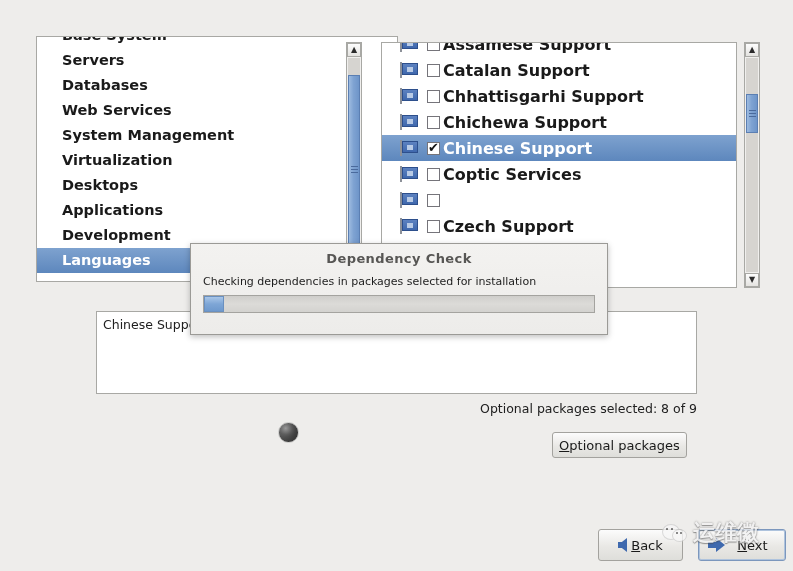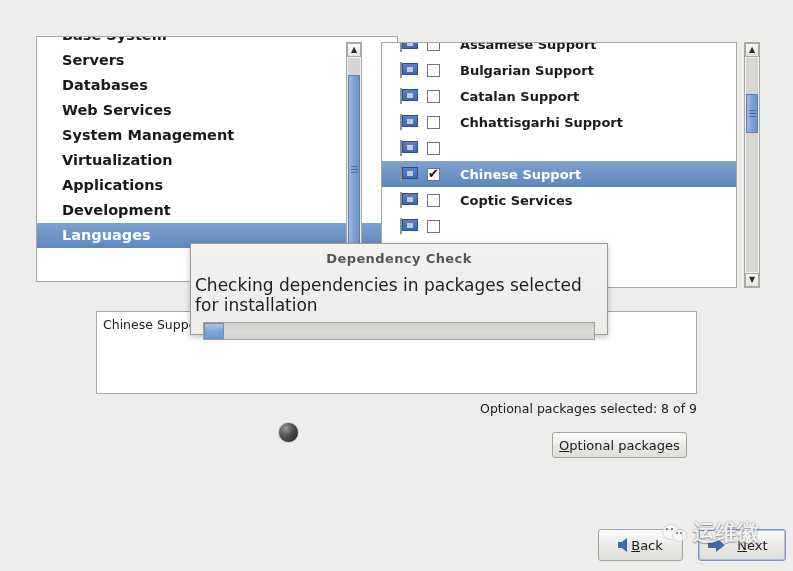--- a/index.html
+++ b/index.html
@@ -74,23 +74,23 @@
     align-items: center;
     padding-left: 18px;
     box-sizing: border-box;
     white-space: nowrap;
   }
   .pkg-item.selected {
     background: linear-gradient(to bottom, #7ea2cf 0%, #5d87bd 100%);
   }
   .pkg-label {
     font-weight: bold;
-    font-size: 13px;
+    font-size: 16px;
     color: #1a1a1a;
-    margin-left: 20px;
+    margin-left: 3px;
   }
   .pkg-item.selected .pkg-label { color: #ffffff; }
 
   
   .flag-icon {
     position: relative;
     width: 19px;
     height: 16px;
     flex: 0 0 19px;
   }
@@ -311,22 +311,22 @@
   }
   #dependency-title {
     text-align: center;
     font-weight: bold;
     font-size: 13px;
     color: #575654;
     padding-top: 7px;
     letter-spacing: 0.4px;
   }
   #dependency-message {
-    padding: 9px 12px 0 4px;
-    font-size: 17px;
+    padding: 9px 12px 0 12px;
+    font-size: 11px;
     color: #1d1d1d;
   }
   #dependency-progress {
     margin: 7px 12px 0 12px;
     height: 18px;
     background: linear-gradient(to bottom, #cfcecb 0%, #dcdbd8 50%, #d3d2cf 100%);
     border: 1px solid #a4a39f;
     box-sizing: border-box;
     position: relative;
     overflow: hidden;
@@ -381,20 +381,21 @@
 <body>
 
 <div class="listbox" id="group-list">
   <div class="group-items">
       <div class="group-item"><span>Base System</span></div>
       <div class="group-item"><span>Servers</span></div>
       <div class="group-item"><span>Databases</span></div>
       <div class="group-item"><span>Web Services</span></div>
       <div class="group-item"><span>System Management</span></div>
       <div class="group-item"><span>Virtualization</span></div>
+      <div class="group-item"><span>Desktops</span></div>
       <div class="group-item"><span>Applications</span></div>
       <div class="group-item"><span>Development</span></div>
       <div class="group-item selected"><span>Languages</span></div>
     </div>
 </div>
 <div class="vscroll" id="group-scrollbar" style="left:346px; top:42px; height:246px;">
   <div class="sb-btn up">▲</div>
   <div class="sb-track">
     <div class="sb-thumb" id="group-thumb" style="top: 8%; height: 88%;">
       <span class="grip">
@@ -416,44 +417,37 @@
         </span>
         <span class="cbox"></span>
         <span class="pkg-label">Assamese Support</span>
       </div>
       <div class="pkg-item">
         <span class="flag-icon">
           <span class="pole"></span>
           <span class="cloth"></span>
         </span>
         <span class="cbox"></span>
-        <span class="pkg-label">Bulgarian Support</span>
-      </div>
-      <div class="pkg-item">
-        <span class="flag-icon">
-          <span class="pole"></span>
-          <span class="cloth"></span>
-        </span>
-        <span class="cbox"></span>
         <span class="pkg-label">Catalan Support</span>
       </div>
       <div class="pkg-item">
         <span class="flag-icon">
           <span class="pole"></span>
           <span class="cloth"></span>
         </span>
         <span class="cbox"></span>
         <span class="pkg-label">Chhattisgarhi Support</span>
       </div>
       <div class="pkg-item">
         <span class="flag-icon">
           <span class="pole"></span>
           <span class="cloth"></span>
         </span>
         <span class="cbox"></span>
+        <span class="pkg-label">Chichewa Support</span>
       </div>
       <div class="pkg-item selected">
         <span class="flag-icon">
           <span class="pole"></span>
           <span class="cloth"></span>
         </span>
         <span class="cbox checked"></span>
         <span class="pkg-label">Chinese Support</span>
       </div>
       <div class="pkg-item">

